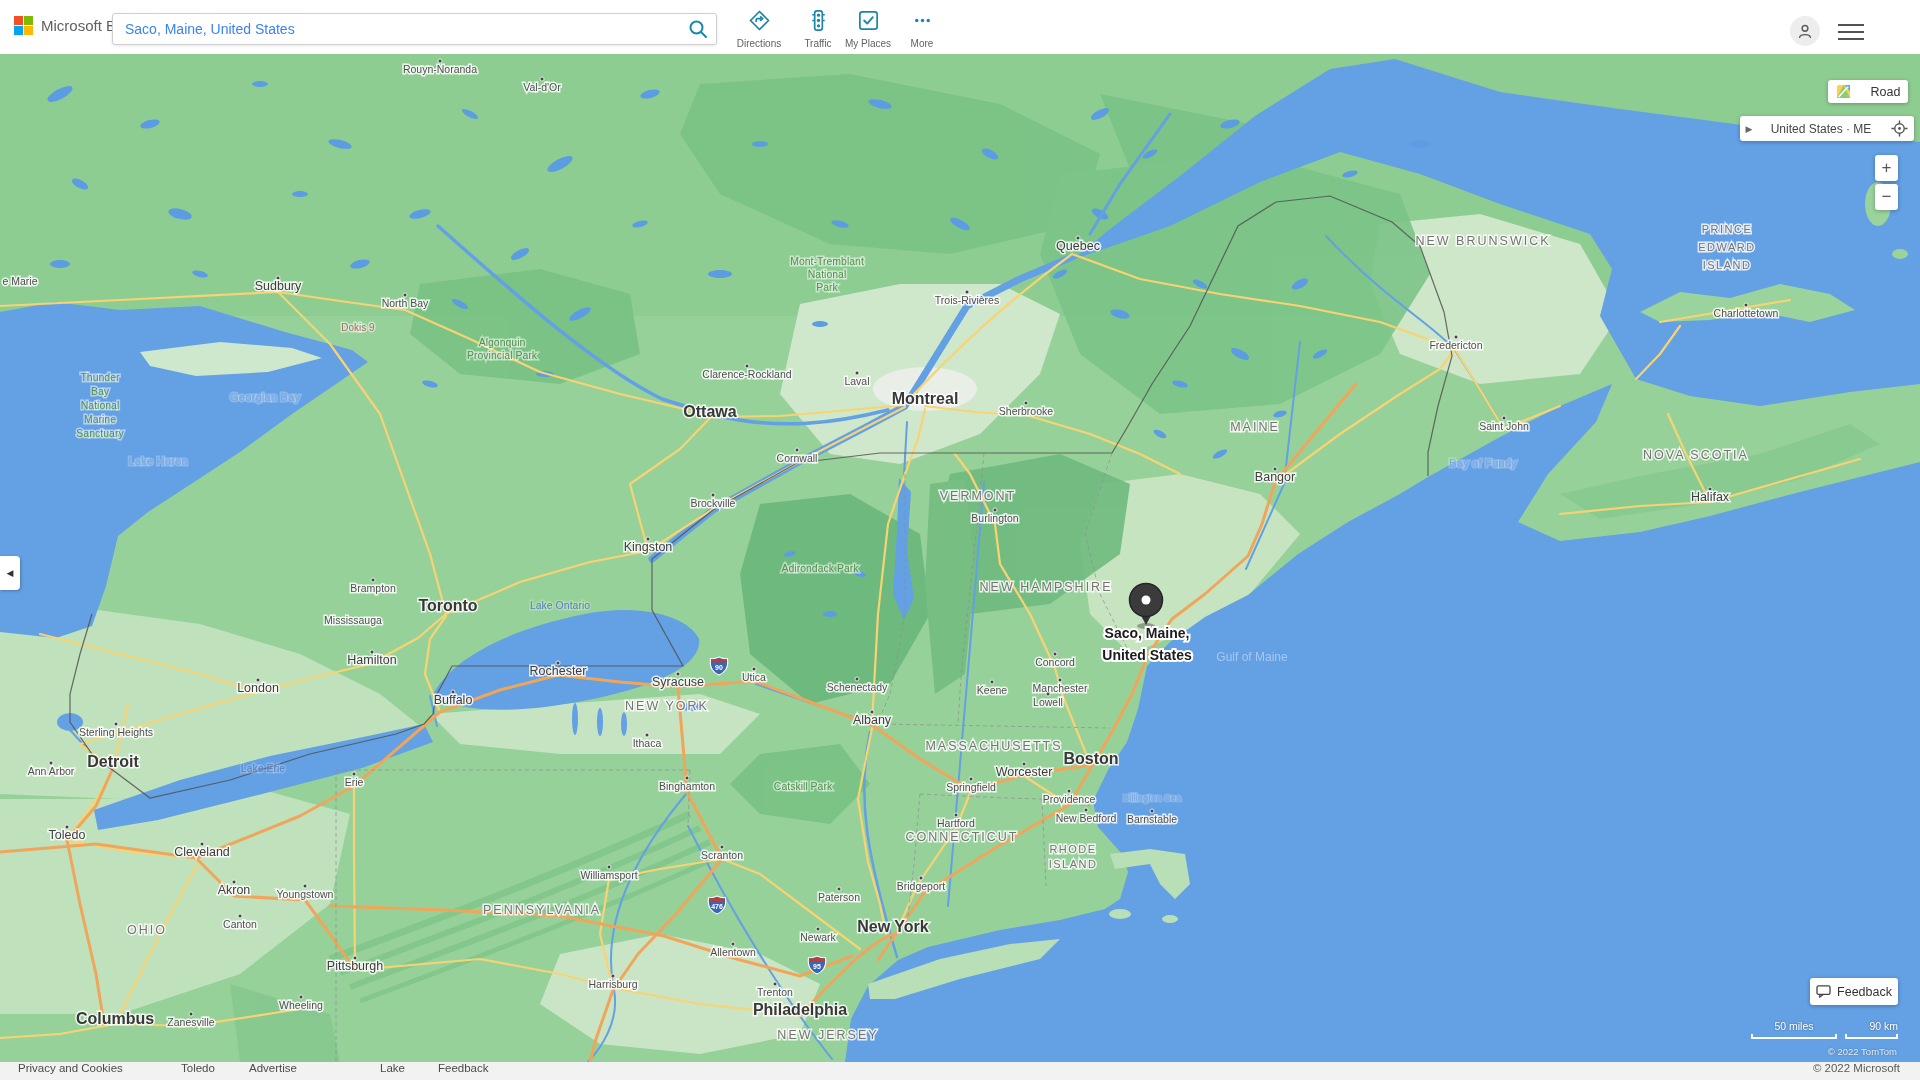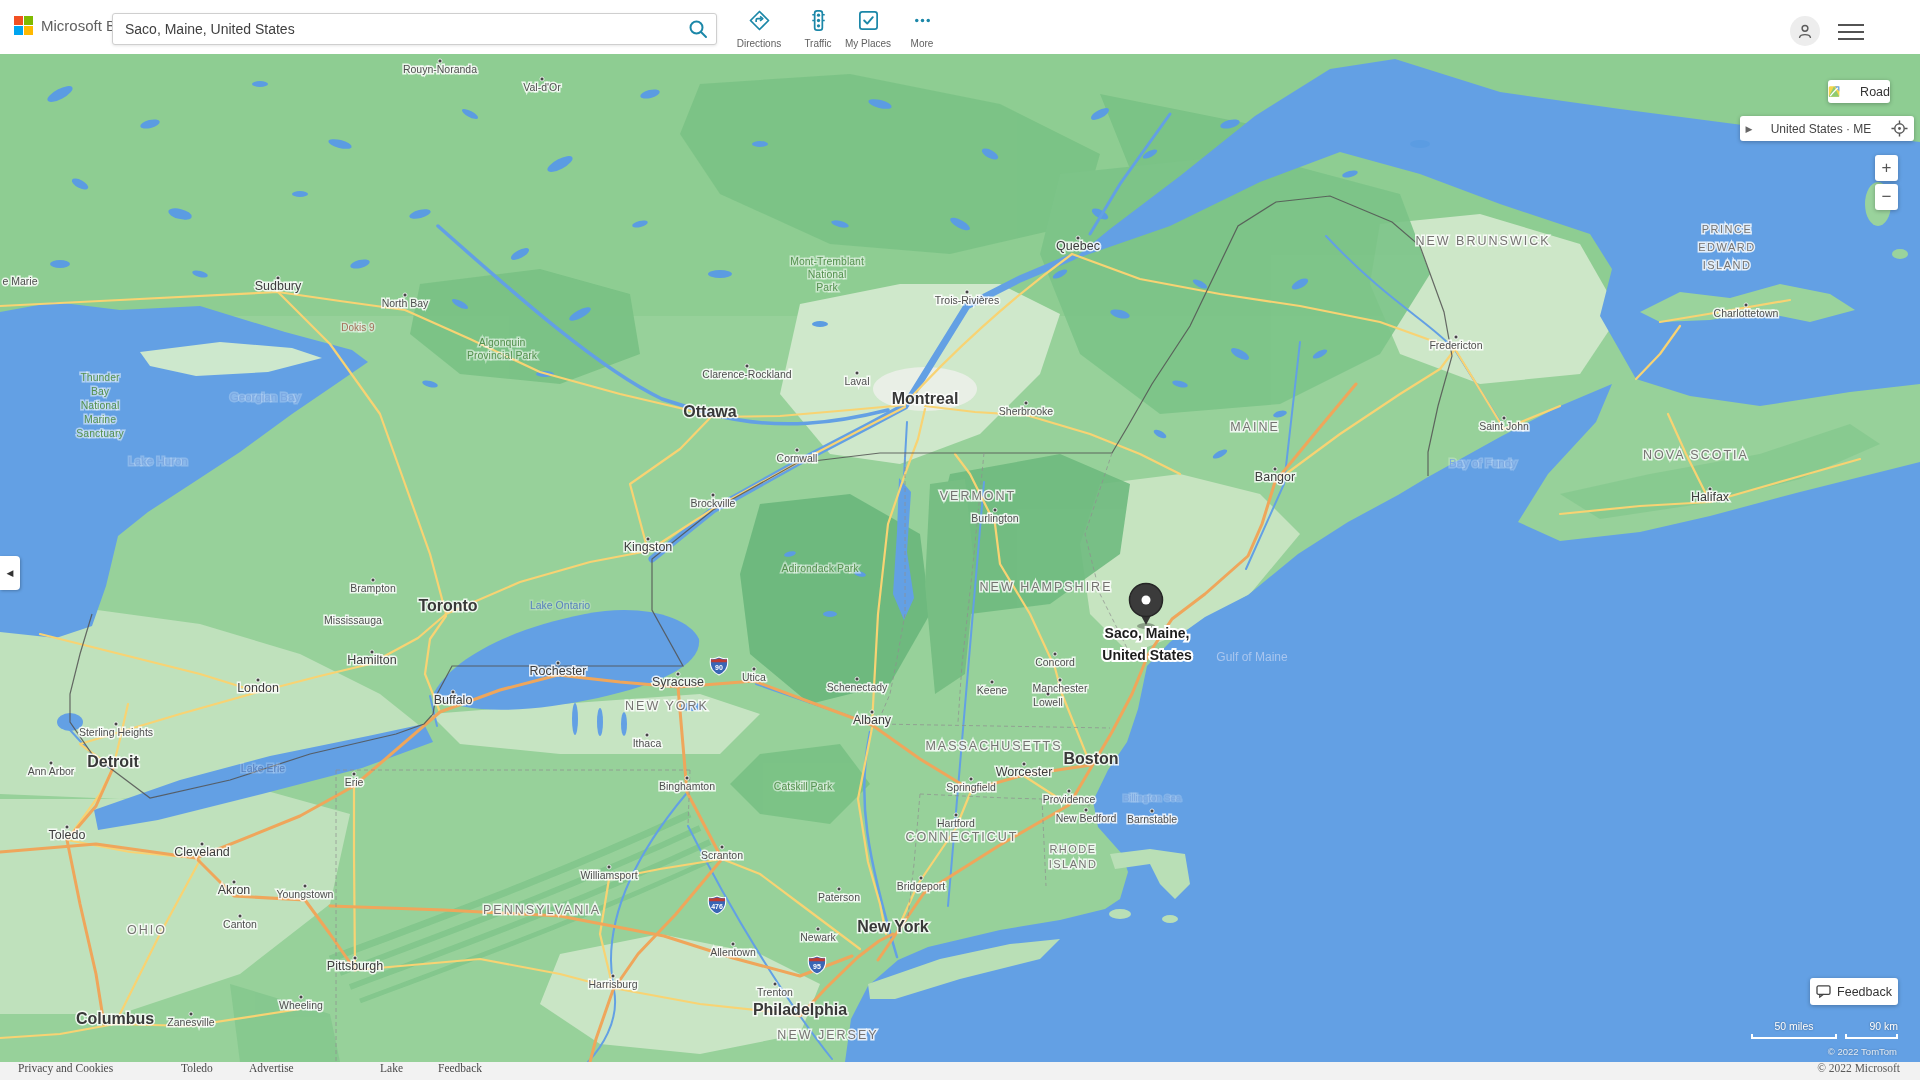--- a/index.html
+++ b/index.html
@@ -8,21 +8,21 @@
 
   
   .topbar { position:relative; width:1920px; height:54px; background:#fff; z-index:30; }
   .logo { position:absolute; left:14px; top:16px; display:flex; align-items:center; gap:8px; cursor:pointer; }
   .msq { display:grid; grid-template-columns:9px 9px; grid-template-rows:9px 9px; gap:1px; }
   .msq i { display:block; }
   .brand { font-size:15px; color:#5f5f5f; white-space:nowrap; }
   .searchbox { position:absolute; left:112px; top:13px; width:605px; height:32px;
     border:1px solid #cfcfcf; border-radius:3px; background:#fff;
     box-shadow:0 1px 3px rgba(0,0,0,.10); display:flex; align-items:center; }
-  .searchbox input { flex:1; border:0; outline:none; font-size:14px; color:#404040;
+  .searchbox input { flex:1; border:0; outline:none; font-size:14px; color:#3b82f6;
     padding:0 8px 0 12px; font-family:"Liberation Sans",sans-serif; background:transparent; }
   .searchbox .sicon { width:36px; height:30px; display:flex; align-items:center; justify-content:center; cursor:pointer; }
   .navitem { position:absolute; top:9px; width:64px; text-align:center; cursor:pointer; }
   .navitem .nlabel { display:block; margin-top:2px; font-size:10px; color:#616161; white-space:nowrap; }
   .avatarbtn { position:absolute; left:1790px; top:16px; width:30px; height:30px; border-radius:50%;
     background:#ededed; display:flex; align-items:center; justify-content:center; cursor:pointer; }
   .burger { position:absolute; left:1838px; top:24px; width:26px; height:16px; cursor:pointer; }
   .burger i { display:block; height:2px; background:#535353; margin-bottom:5px; }
 
   
@@ -40,21 +40,21 @@
   text.water-lt { font-size:12px; fill:#a9c6ef; stroke:none; }
   text.water-dk { font-size:10.5px; fill:#5a82c0; stroke:rgba(255,255,255,.2); }
   text.water-sm { font-size:9.5px; fill:#7ca8e2; stroke:rgba(255,255,255,.2); }
   text.park { font-size:10.5px; fill:#55914f; stroke:rgba(255,255,255,.5); }
   text.reserve { font-size:10px; fill:#a4705a; stroke:rgba(255,255,255,.5); }
   text.pinlabel { font-size:14px; font-weight:bold; fill:#1c1c1c; stroke:#ffffff; stroke-width:4px; }
   text.shieldnum { font-size:7px; font-weight:bold; fill:#fff; stroke:none; }
 
   .ctrl { position:absolute; background:#fff; border-radius:3px;
     box-shadow:0 1px 4px rgba(0,0,0,.28); color:#333; font-size:12.5px; }
-  .roadbtn { left:1828px; top:26px; width:62px; height:23px; display:flex; align-items:center;
+  .roadbtn { left:1828px; top:26px; width:80px; height:23px; display:flex; align-items:center;
     justify-content:center; gap:20px; cursor:pointer; }
   .crumb { left:1740px; top:62px; width:174px; height:25px; display:flex; align-items:center; cursor:default; }
   .crumb .arr { width:18px; text-align:center; color:#666; font-size:9px; cursor:pointer; }
   .crumb .lbl { flex:1; text-align:center; font-size:12px; color:#444; white-space:nowrap; }
   .crumb .loc { width:30px; display:flex; align-items:center; justify-content:center; cursor:pointer; }
   .zbtn { left:1875px; width:23px; height:26px; display:flex; align-items:center; justify-content:center;
     font-size:17px; color:#555; cursor:pointer; user-select:none; }
   .zin { top:101px; } .zout { top:130px; }
   .lefttab { position:absolute; left:0; top:502px; width:20px; height:34px; background:#fff;
     border-radius:0 4px 4px 0; box-shadow:1px 1px 3px rgba(0,0,0,.25); display:flex;
@@ -66,21 +66,21 @@
     text-shadow:0 0 2px rgba(0,0,0,.45); }
   .scalebar { height:5px; border-left:2px solid #fff; border-right:2px solid #fff;
     border-bottom:2px solid #fff; margin-top:2px; }
   .sc-mi { left:1751px; width:86px; text-align:center; }
   .sc-km { left:1845px; width:53px; text-align:right; }
   .attrib { position:absolute; right:23px; top:992px; color:rgba(255,255,255,.85); font-size:9.5px;
     text-shadow:0 0 2px rgba(0,0,0,.35); }
 
   
   .footer { position:relative; width:1920px; height:18px; background:#f2f2f2; font-size:11.5px; color:#4a4a4a; }
-  .footer span { position:absolute; top:0; cursor:pointer;font-family:Liberation Serif, serif; }
+  .footer span { position:absolute; top:0; cursor:pointer; }
   .f-copy { position:absolute; right:20px; top:2px; color:#5a5a5a; cursor:default; }
 </style>
 </head>
 <body>
 
 <div class="topbar">
   <div class="logo">
     <span class="msq">
       <i style="background:#f25022"></i>
         <i style="background:#7fba00"></i>

